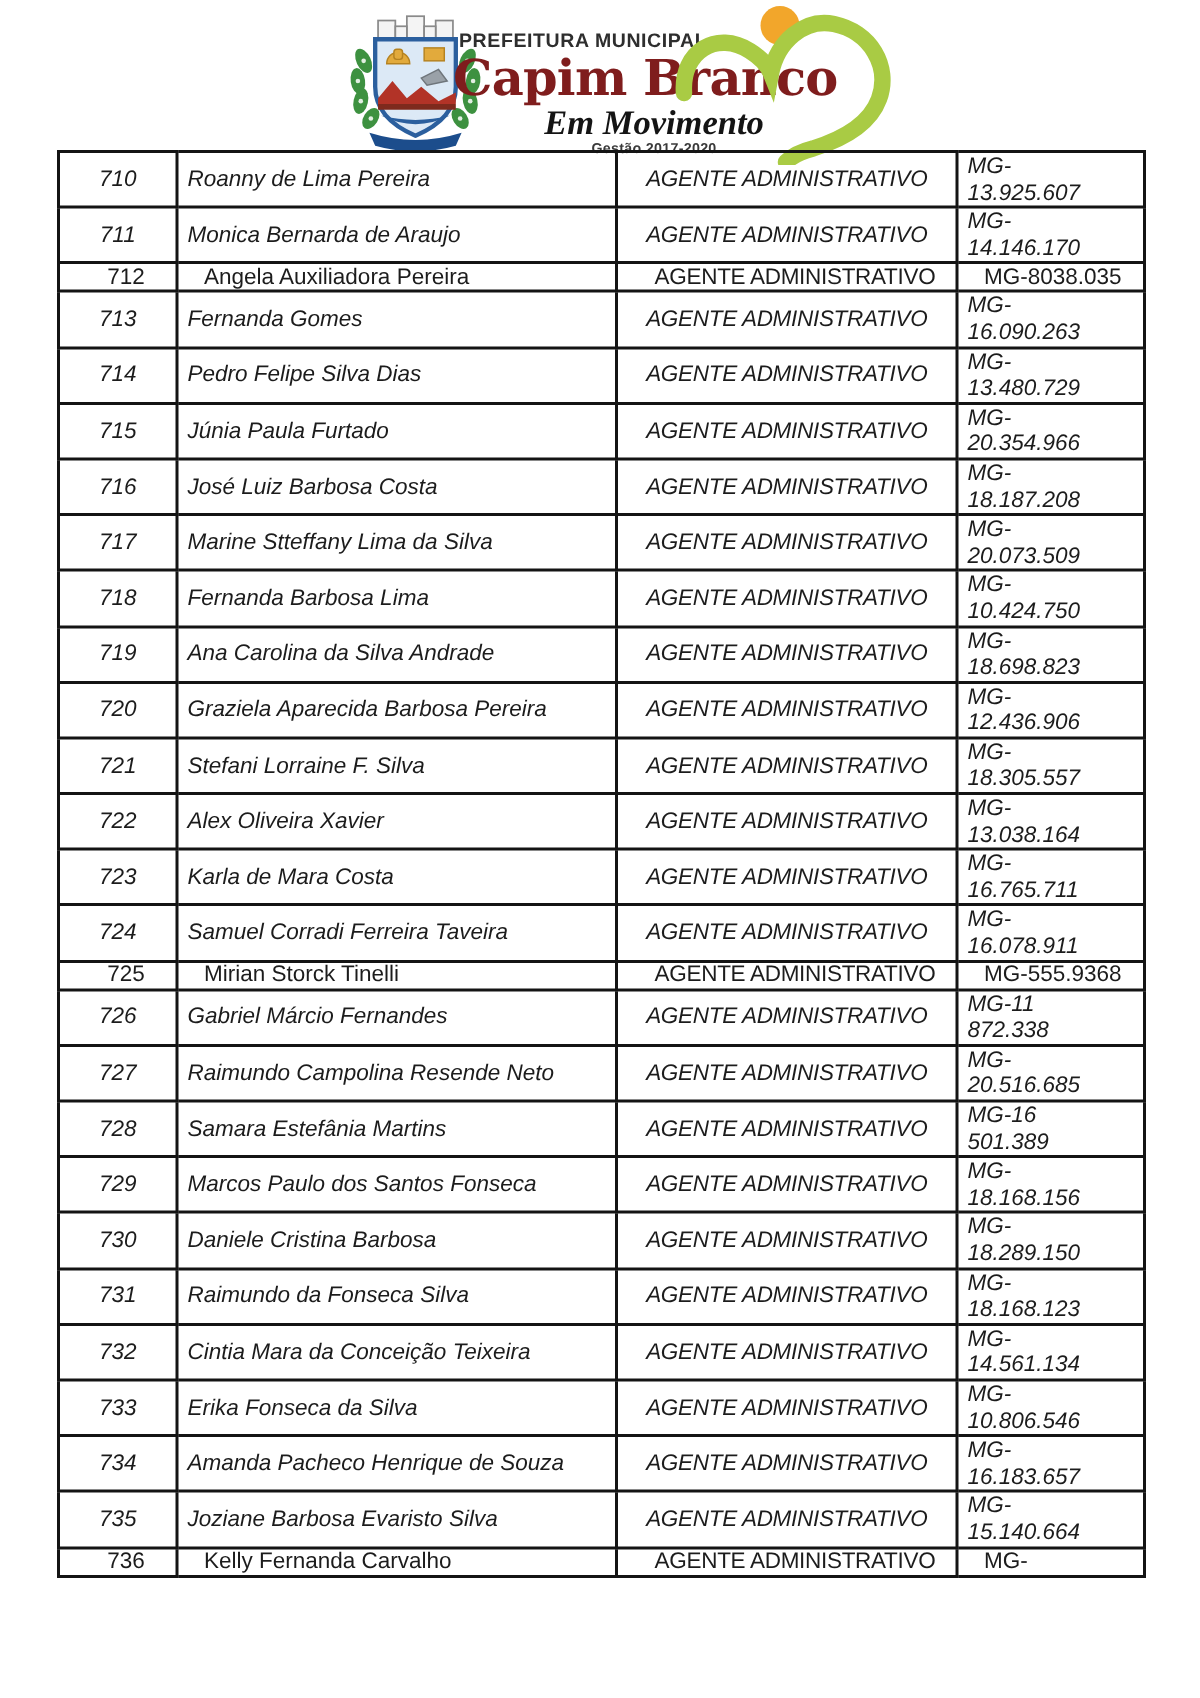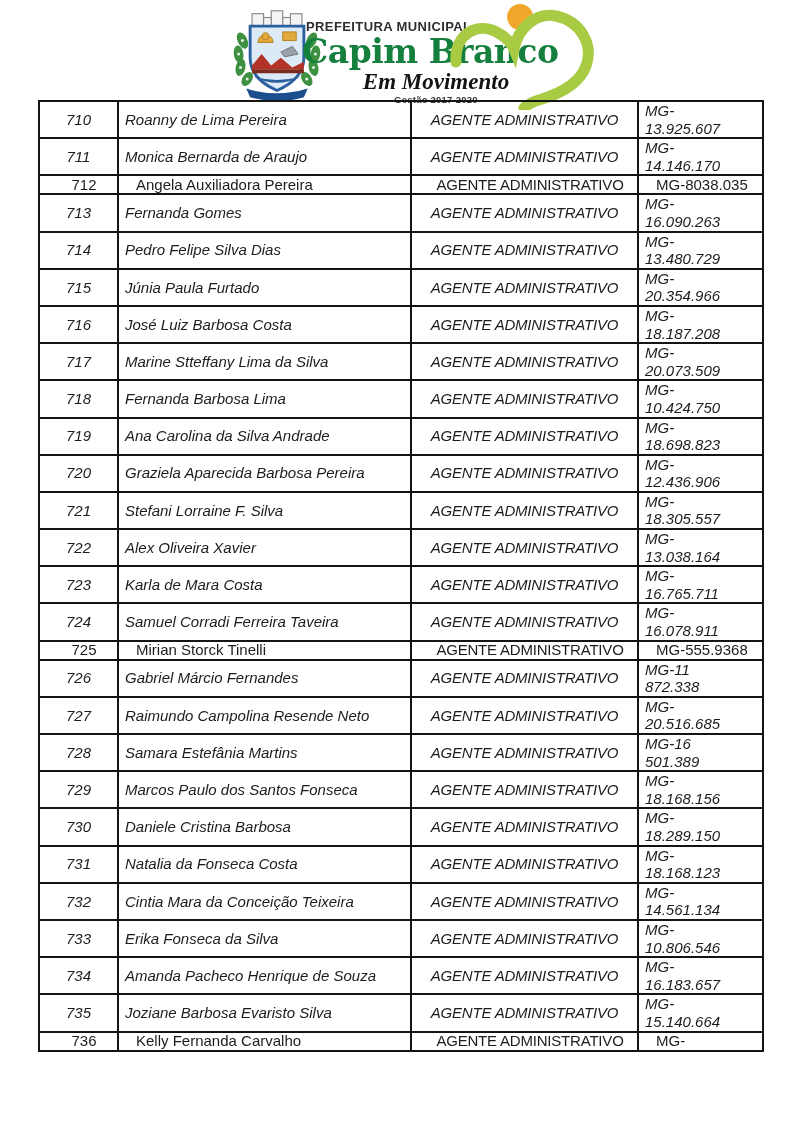--- a/index.html
+++ b/index.html
@@ -25,21 +25,21 @@
   }
   .org-line {
     text-align: left; padding-left: 10px;
     font-size: 13px; font-weight: bold; letter-spacing: 0.4px;
     color: #2e2e2e;
   }
   .org-name {
     margin-top: 2px;
     font-family: "DejaVu Serif", serif;
     font-weight: bold; font-size: 33px; letter-spacing: -0.5px;
-    color: #15803d;
+    color: #7f1d1d;
     text-align: left; padding-left: 6px;
     white-space: nowrap;
   }
   .slogan {
     margin-top: 2px;
     font-family: Liberation Serif, serif;
     font-style: italic; font-weight: 600; font-size: 23px;
     color: #141414;
   }
   .term {
@@ -328,21 +328,21 @@
           <td class="c-num">730</td>
           <td class="c-name">Daniele Cristina Barbosa</td>
           <td class="c-pos">AGENTE ADMINISTRATIVO</td>
           <td class="c-reg">
             <div>MG-</div>
             <div>18.289.150</div>
           </td>
         </tr>
         <tr class="r-two">
           <td class="c-num">731</td>
-          <td class="c-name">Natalia da Fonseca Costa</td>
+          <td class="c-name">Raimundo da Fonseca Silva</td>
           <td class="c-pos">AGENTE ADMINISTRATIVO</td>
           <td class="c-reg">
             <div>MG-</div>
             <div>18.168.123</div>
           </td>
         </tr>
         <tr class="r-two">
           <td class="c-num">732</td>
           <td class="c-name">Cintia Mara da Conceição Teixeira</td>
           <td class="c-pos">AGENTE ADMINISTRATIVO</td>

